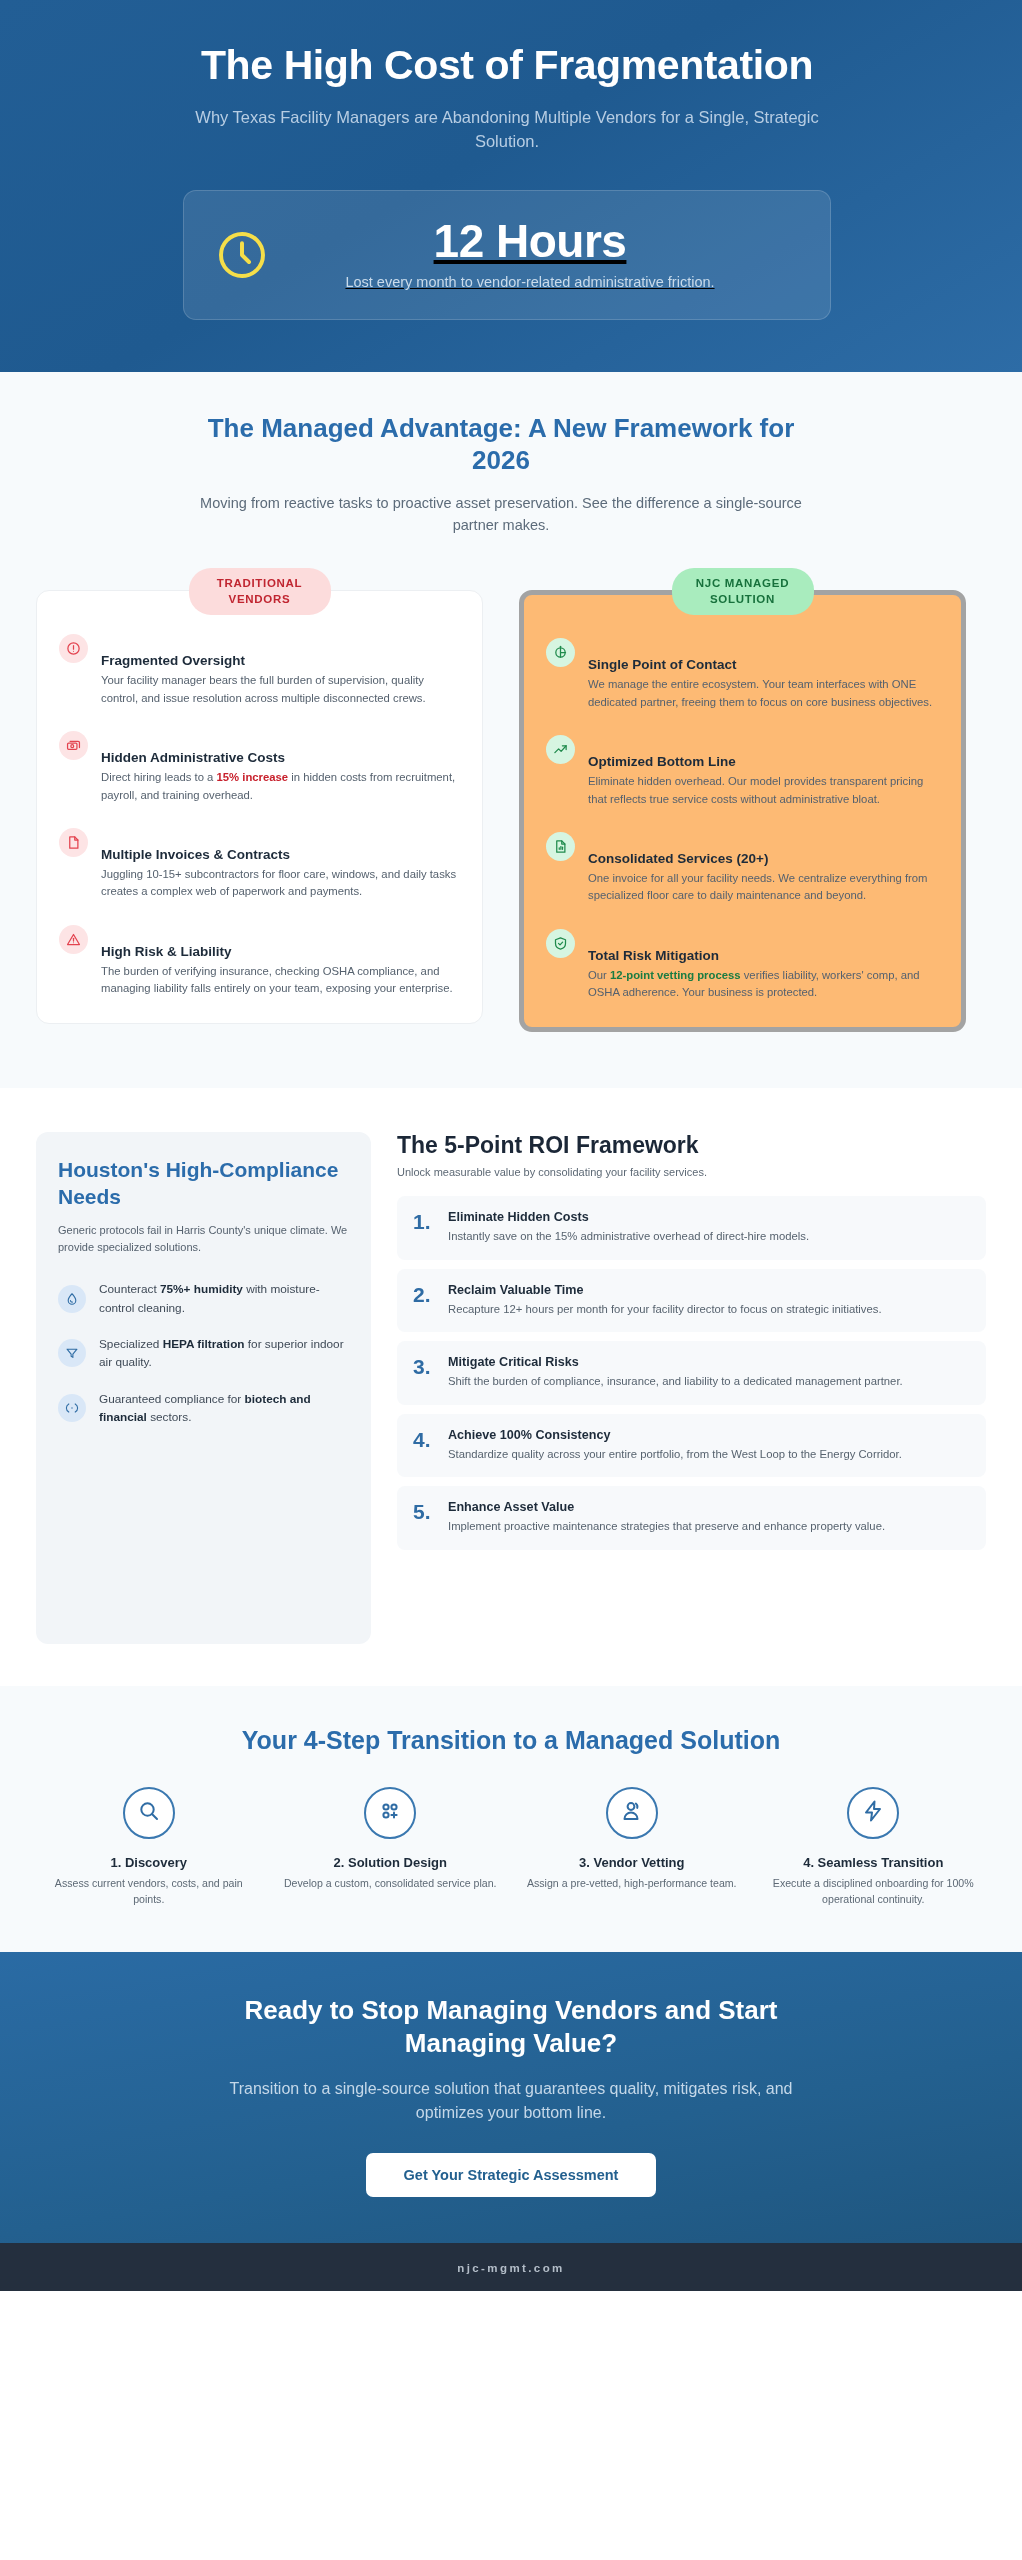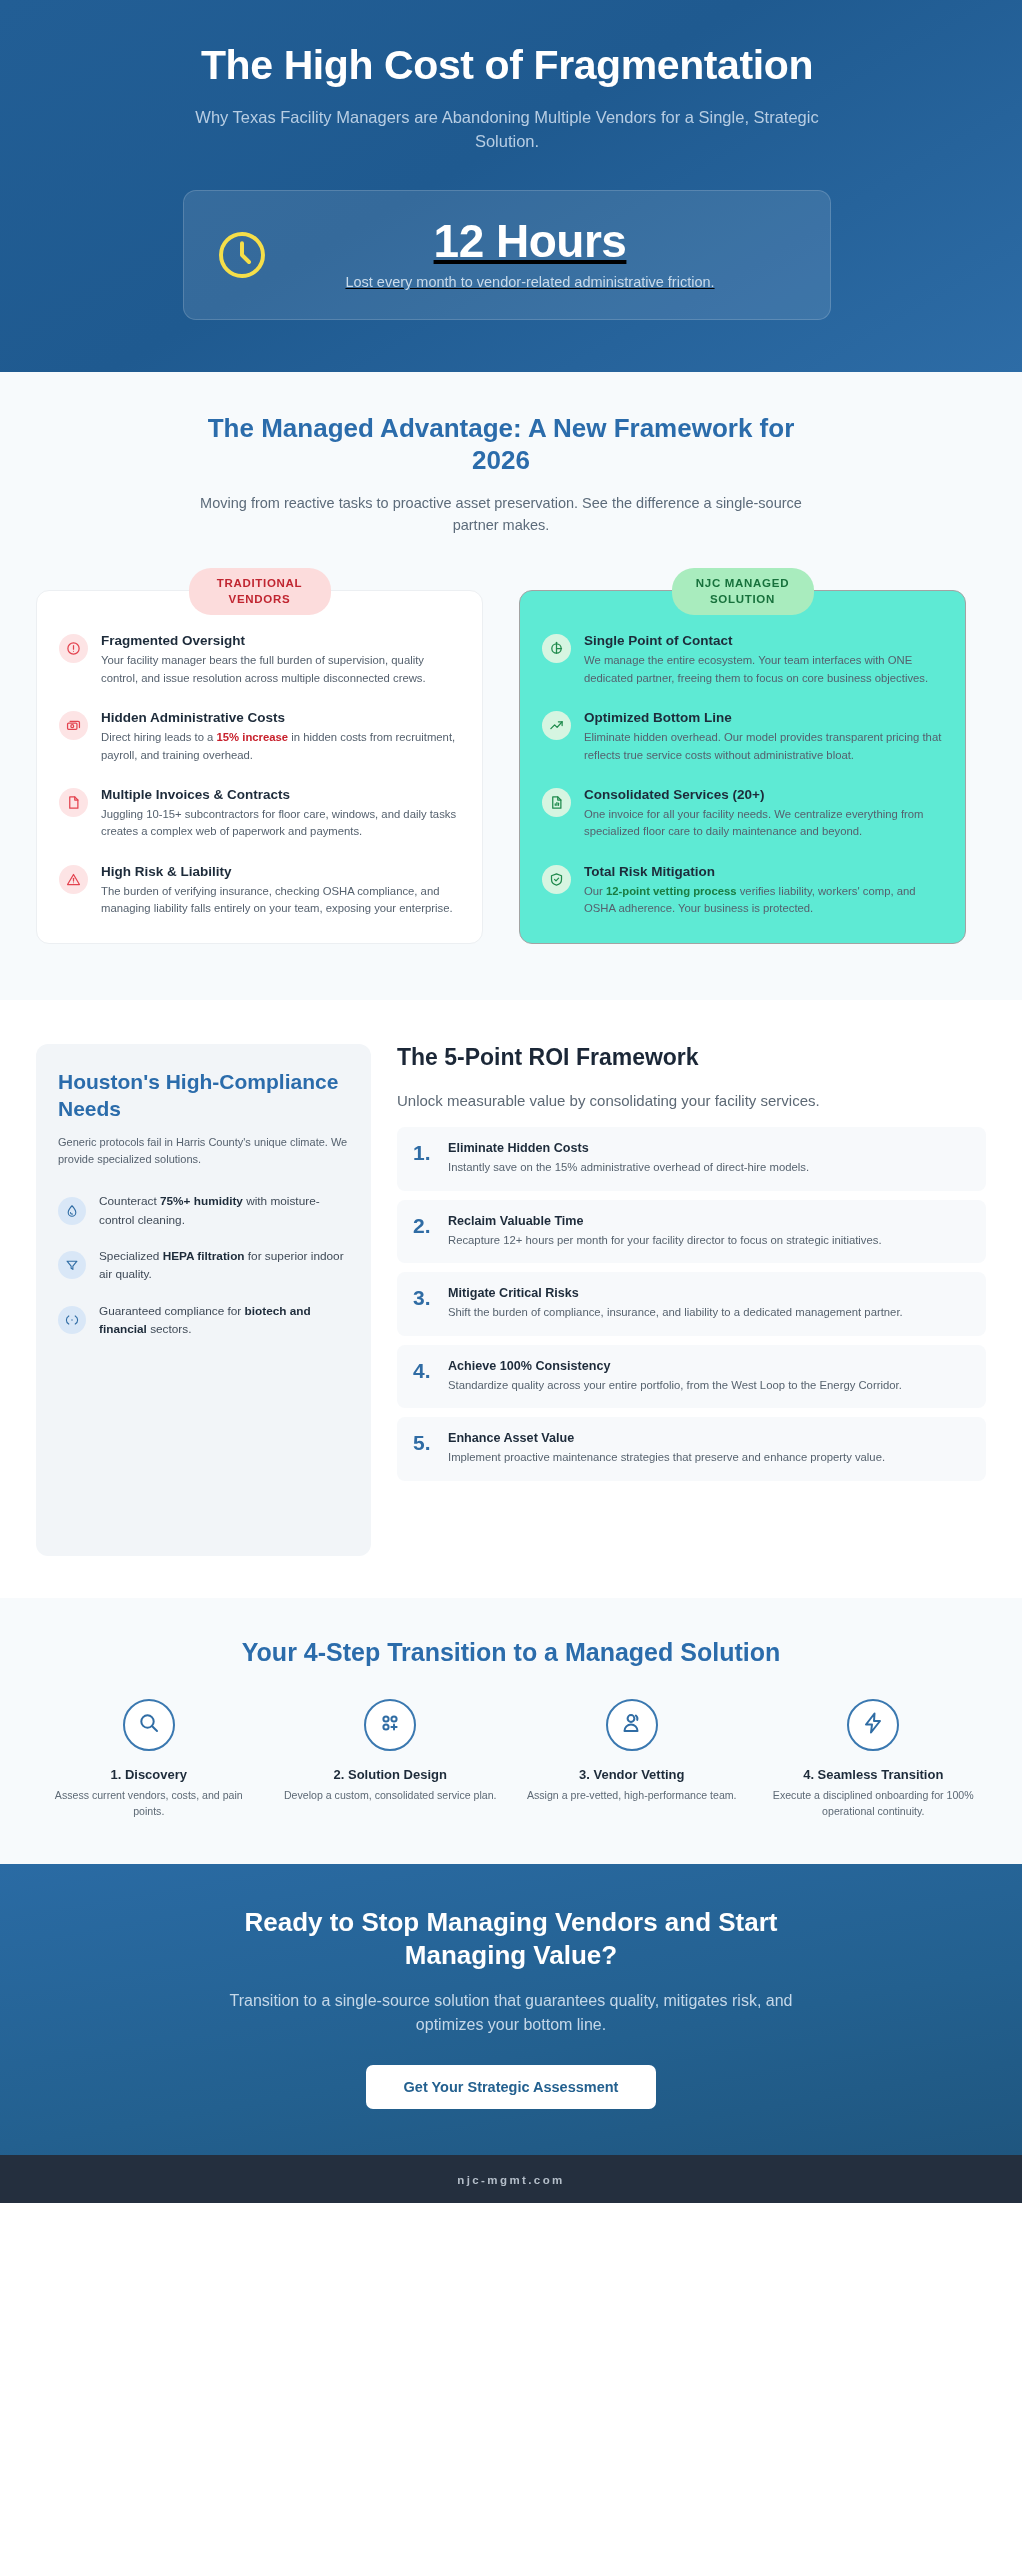--- a/index.html
+++ b/index.html
@@ -115,38 +115,38 @@
   }
   .badge-trad { background: #fcdcdc; color: #c02530; }
   .badge-njc  { background: #a9ecbe; color: #17713c; }
 
   .col-card {
     border-radius: 13px;
     padding: 42px 22px 26px 22px;
     min-height: 330px;
   }
   .card-trad { background: #ffffff; border: 1px solid #eceff2; }
-  .card-njc  { background: #5eead4; border: 1px solid #a3a3a3; }
+  .card-njc  { background: #fdba74; border: 5px solid #a3a3a3; }
 
   .feat {
     display: flex;
     gap: 13px;
     margin-bottom: 23px;
   }
   .feat:last-child { margin-bottom: 0; }
   .feat-icon {
     flex: 0 0 auto;
     width: 29px; height: 29px;
     border-radius: 50%;
     display: flex; align-items: center; justify-content: center;
     margin-top: 1px;
   }
   .ic-red   { background: #fde4e5; }
   .ic-green { background: #d6f5e1; }
-  .feat-text { flex: 1 1 auto; }
+  .feat-text { flex: 1 1 auto; margin-top: 20px; }
   .feat-title {
     font-size: 13.5px;
     font-weight: bold;
     color: #1d2b3a;
     margin-bottom: 4px;
   }
   .feat-desc {
     font-size: 11.3px;
     line-height: 1.54;
     color: #55616e;
@@ -204,23 +204,23 @@
   }
   .side-txt b { color: #1d2b3a; }
 
   .roi-main { flex: 1 1 auto; }
   .roi-title {
     font-size: 23px;
     font-weight: bold;
     color: #1b2737;
   }
   .roi-sub {
-    font-size: 15px;
+    font-size: 11px;
     color: #5d6975;
-    margin-top: 21px;
+    margin-top: 7px;
   }
   .roi-list { margin-top: 18px; }
   .roi-row {
     background: #f7f9fb;
     border-radius: 8px;
     padding: 14px 16px;
     display: flex;
     gap: 13px;
     margin-bottom: 9px;
     align-items: flex-start;

